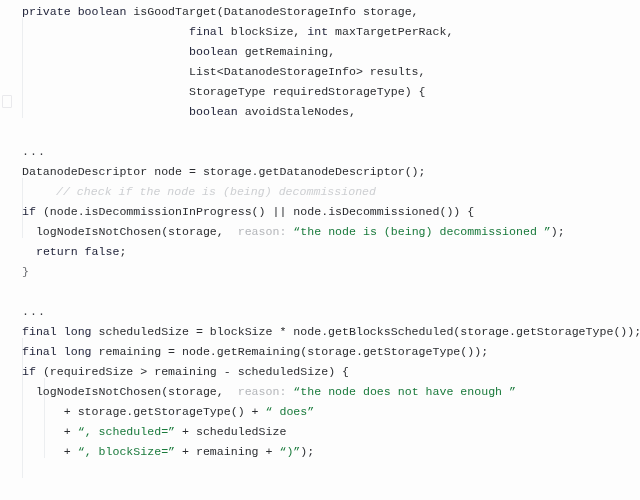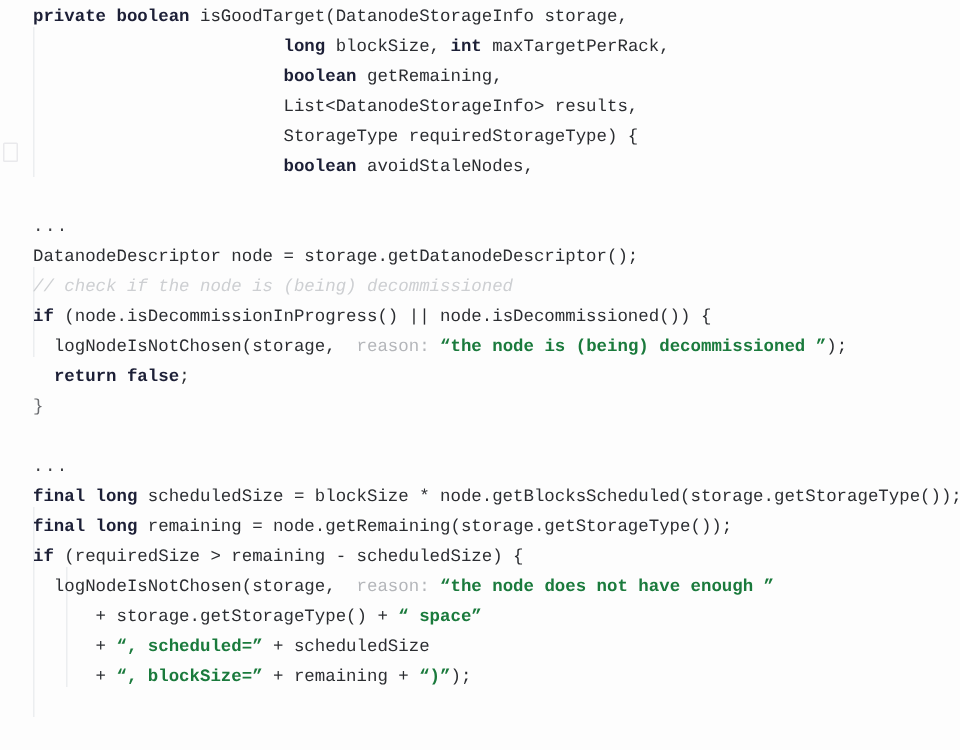--- a/index.html
+++ b/index.html
@@ -50,24 +50,24 @@
     left: 0;
     top: 2px;
     width: 640px;
   }
   .line {
     height: 20px;
     white-space: pre;
     padding-left: 22px;
   }
   
-  .kw   { color: #1c1f36; font-weight: bold; }
+  .kw   { color: #1c1f36; font-weight: normal; }
   .pln  { color: #2b2d31; }
-  .cmt  { color: #cdcfd2; font-style: italic; }
-  .str  { color: #1a7a3c; font-weight: bold; text-align: center; }
+  .cmt  { color: #cdcfd2; font-style: italic; padding-left: 34px; }
+  .str  { color: #1a7a3c; font-weight: normal; text-align: center; }
   .hint { color: #b4b6ba; }
   .dots { color: #3a3c40; letter-spacing: 1px; }
   .brc  { color: #6a6c70; }
 </style>
 </head>
 <body>
 
 <div id="editor">
 
   <div id="gutter">
@@ -76,37 +76,37 @@
 
   <div id="guides">
       <div class="indent-guide" style="left: 22px; top: 18px; height: 100px;"></div>
       <div class="indent-guide" style="left: 22px; top: 178px; height: 60px;"></div>
       <div class="indent-guide" style="left: 22px; top: 338px; height: 140px;"></div>
       <div class="indent-guide" style="left: 44px; top: 378px; height: 80px;"></div>
     </div>
 
   <div id="code">
       <div class="line"><span class="kw">private boolean </span><span class="pln">isGoodTarget(DatanodeStorageInfo storage,</span></div>
-      <div class="line"><span class="pln">                        </span><span class="kw">long </span><span class="pln">blockSize, </span><span class="kw">int </span><span class="pln">maxTargetPerRack,</span></div>
+      <div class="line"><span class="pln">                        </span><span class="kw">final </span><span class="pln">blockSize, </span><span class="kw">int </span><span class="pln">maxTargetPerRack,</span></div>
       <div class="line"><span class="pln">                        </span><span class="kw">boolean </span><span class="pln">getRemaining,</span></div>
       <div class="line"><span class="pln">                        List&lt;DatanodeStorageInfo&gt; results,</span></div>
       <div class="line"><span class="pln">                        StorageType requiredStorageType) {</span></div>
       <div class="line"><span class="pln">                        </span><span class="kw">boolean </span><span class="pln">avoidStaleNodes,</span></div>
       <div class="line">&nbsp;</div>
       <div class="line"><span class="dots">...</span></div>
       <div class="line"><span class="pln">DatanodeDescriptor node = storage.getDatanodeDescriptor();</span></div>
       <div class="line"><span class="cmt">// check if the node is (being) decommissioned</span></div>
       <div class="line"><span class="kw">if </span><span class="pln">(node.isDecommissionInProgress() || node.isDecommissioned()) {</span></div>
       <div class="line"><span class="pln">  logNodeIsNotChosen(storage, </span><span class="hint"> reason: </span><span class="str">“the node is (being) decommissioned ”</span><span class="pln">);</span></div>
       <div class="line"><span class="pln">  </span><span class="kw">return false</span><span class="pln">;</span></div>
       <div class="line"><span class="brc">}</span></div>
       <div class="line">&nbsp;</div>
       <div class="line"><span class="dots">...</span></div>
       <div class="line"><span class="kw">final long </span><span class="pln">scheduledSize = blockSize * node.getBlocksScheduled(storage.getStorageType());</span></div>
       <div class="line"><span class="kw">final long </span><span class="pln">remaining = node.getRemaining(storage.getStorageType());</span></div>
       <div class="line"><span class="kw">if </span><span class="pln">(requiredSize &gt; remaining - scheduledSize) {</span></div>
       <div class="line"><span class="pln">  logNodeIsNotChosen(storage, </span><span class="hint"> reason: </span><span class="str">“the node does not have enough ”</span></div>
-      <div class="line"><span class="pln">      + storage.getStorageType() + </span><span class="str">“ space”</span></div>
+      <div class="line"><span class="pln">      + storage.getStorageType() + </span><span class="str">“ does”</span></div>
       <div class="line"><span class="pln">      + </span><span class="str">“, scheduled=”</span><span class="pln"> + scheduledSize</span></div>
       <div class="line"><span class="pln">      + </span><span class="str">“, blockSize=”</span><span class="pln"> + remaining + </span><span class="str">“)”</span><span class="pln">);</span></div>
     </div>
 
 </div>
 
 </body></html>

